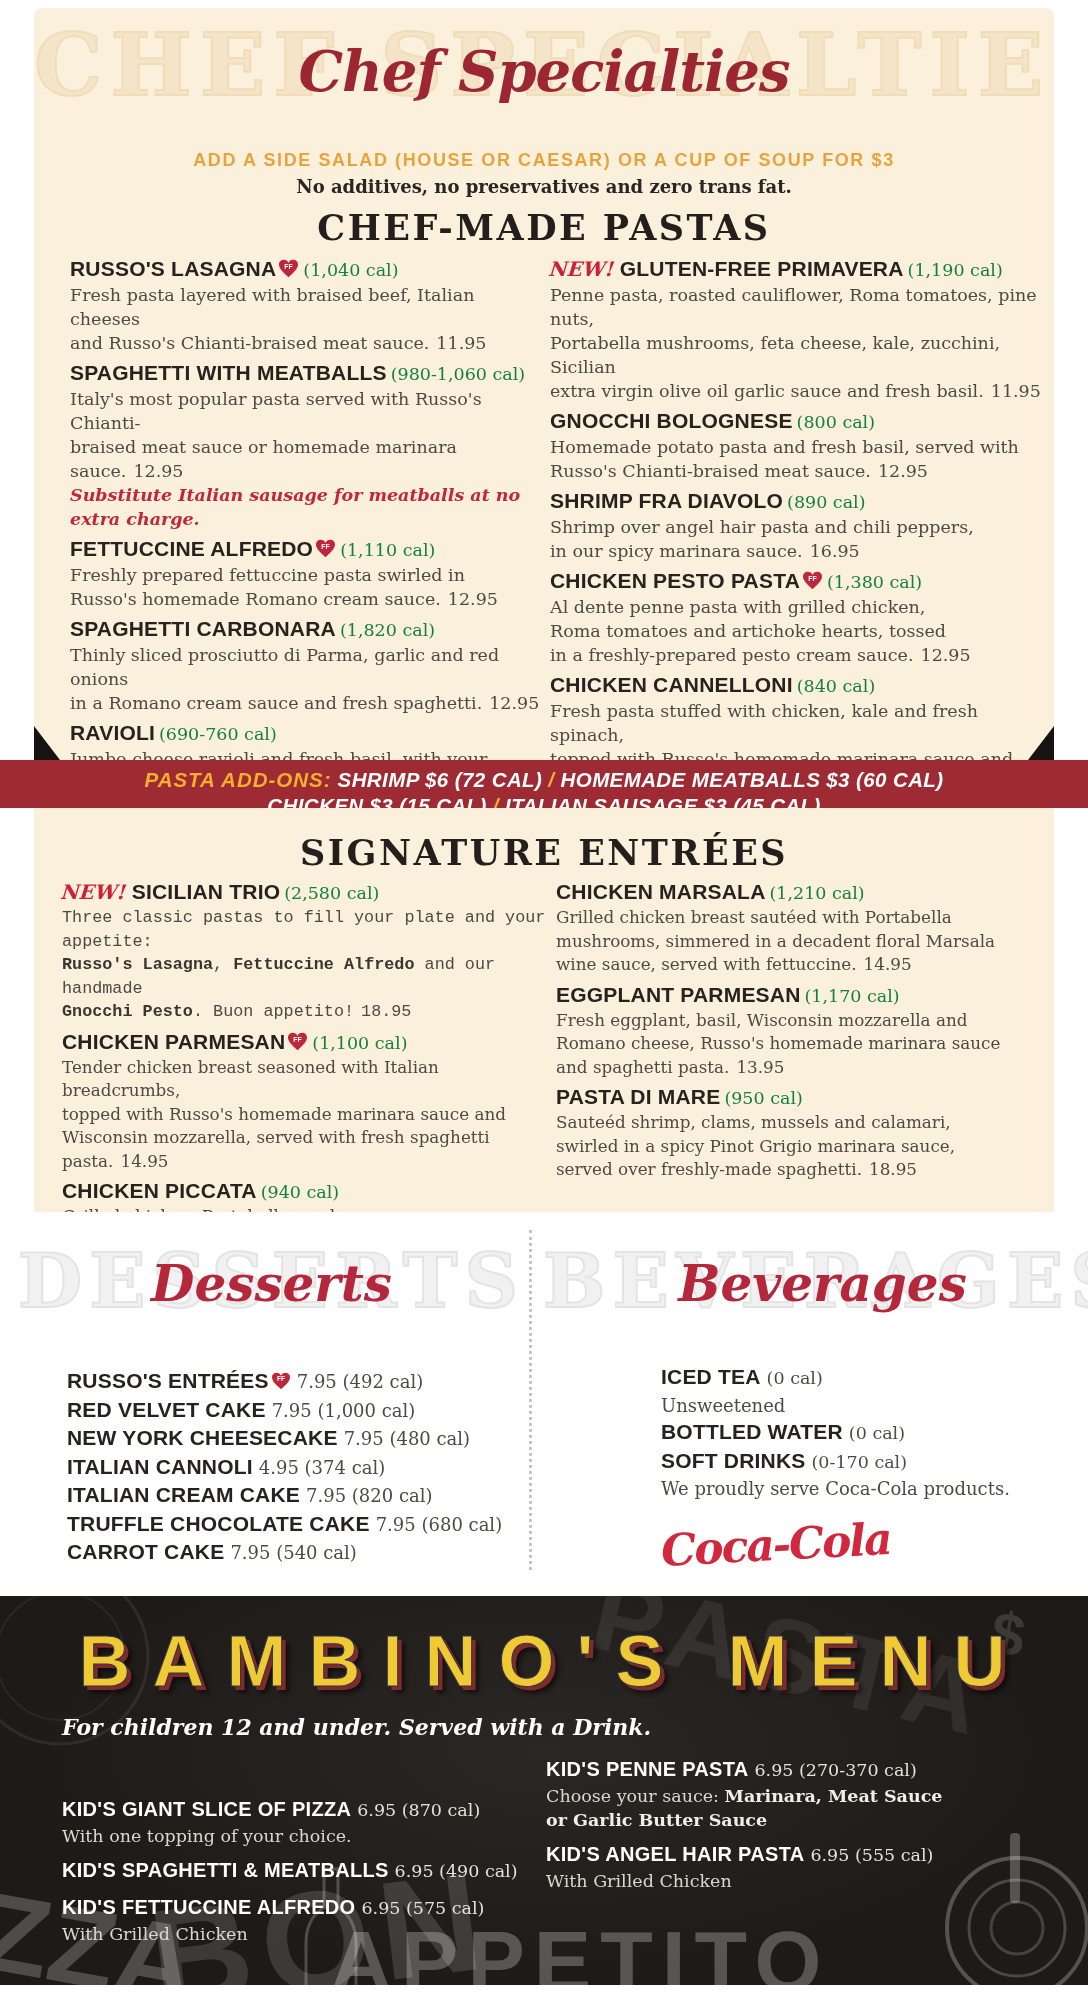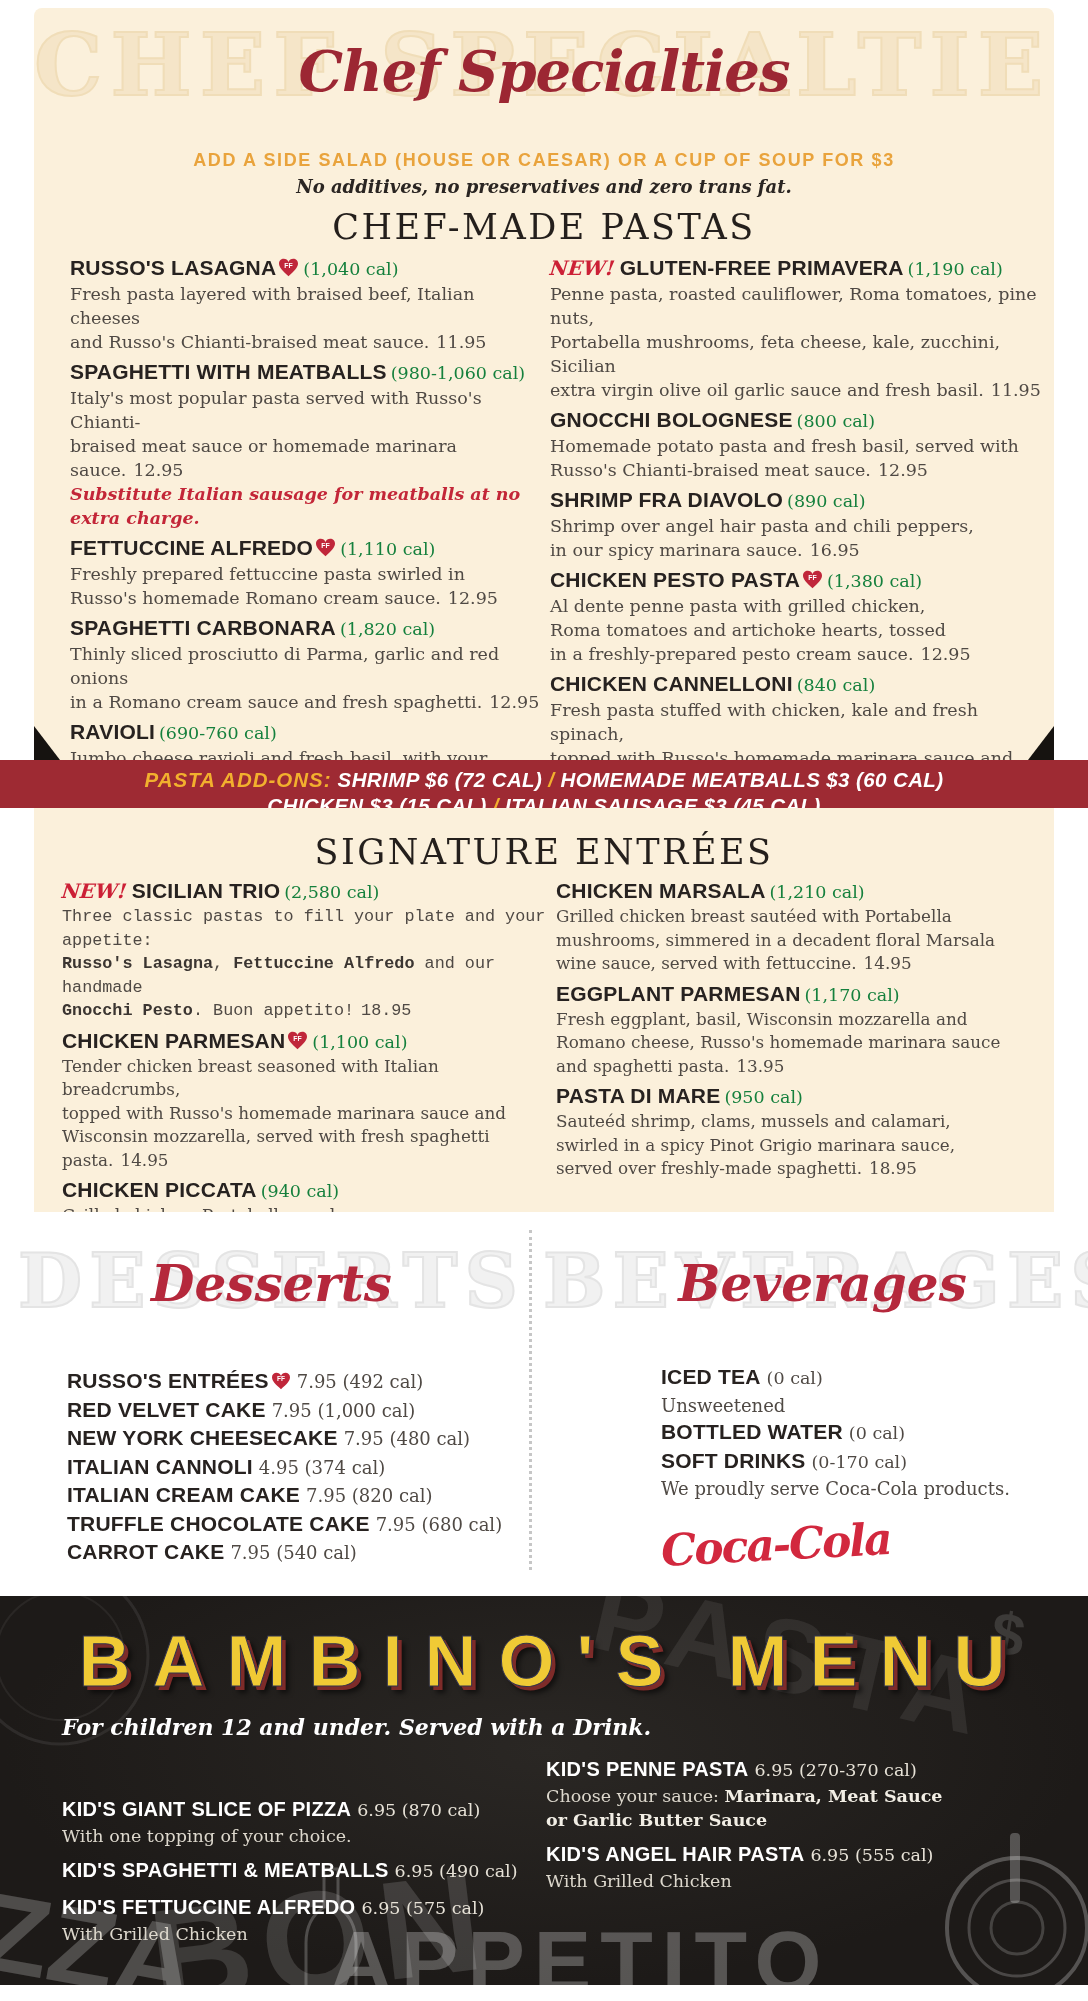--- a/index.html
+++ b/index.html
@@ -14,23 +14,23 @@
   
   .hero{position:relative;height:108px;text-align:center;}
   .hero .watermark{position:absolute;top:-6px;left:0;right:0;white-space:nowrap;
      font-family:"DejaVu Serif",serif;font-weight:bold;font-size:86px;letter-spacing:8px;
      color:rgba(240,221,184,0.55);-webkit-text-stroke:2px #f0ddb8;}
   .hero .script{position:relative;top:18px;font-family:"DejaVu Serif",serif;font-style:italic;
      font-weight:bold;font-size:56px;color:#9c2733;letter-spacing:-1px;}
   .gold-note{margin-top:22px;text-align:center;color:#e9a33c;font-weight:bold;font-size:18px;
      letter-spacing:1.6px;}
   .health-note{margin-top:5px;text-align:center;color:#2a2522;font-family:"DejaVu Serif",serif;
-     font-style:italic;font-weight:bold;font-size:18px;}
-
-  .section-title{margin-top:10px;text-align:center;font-family:"DejaVu Serif",serif;font-weight:normal;
+     font-weight:bold;font-size:18px;}
+
+  .section-title{margin-top:10px;text-align:center;font-family:"DejaVu Serif",serif;font-weight:bold;
      font-size:35px;letter-spacing:2.5px;color:#241f1c;}
 
   
   .cols{display:flex;margin-top:8px;padding:0 0 0 36px;}
   .col-l{width:470px;flex:none;}
   .col-r{width:506px;flex:none;margin-left:10px;}
   .item{margin-bottom:5px;}
   .ihead{line-height:25px;}
   .iname{font-weight:bold;font-size:21px;color:#272220;letter-spacing:0.2px;}
   .ical{font-family:"DejaVu Serif",serif;font-size:17.5px;color:#15803d;margin-left:4px;}

